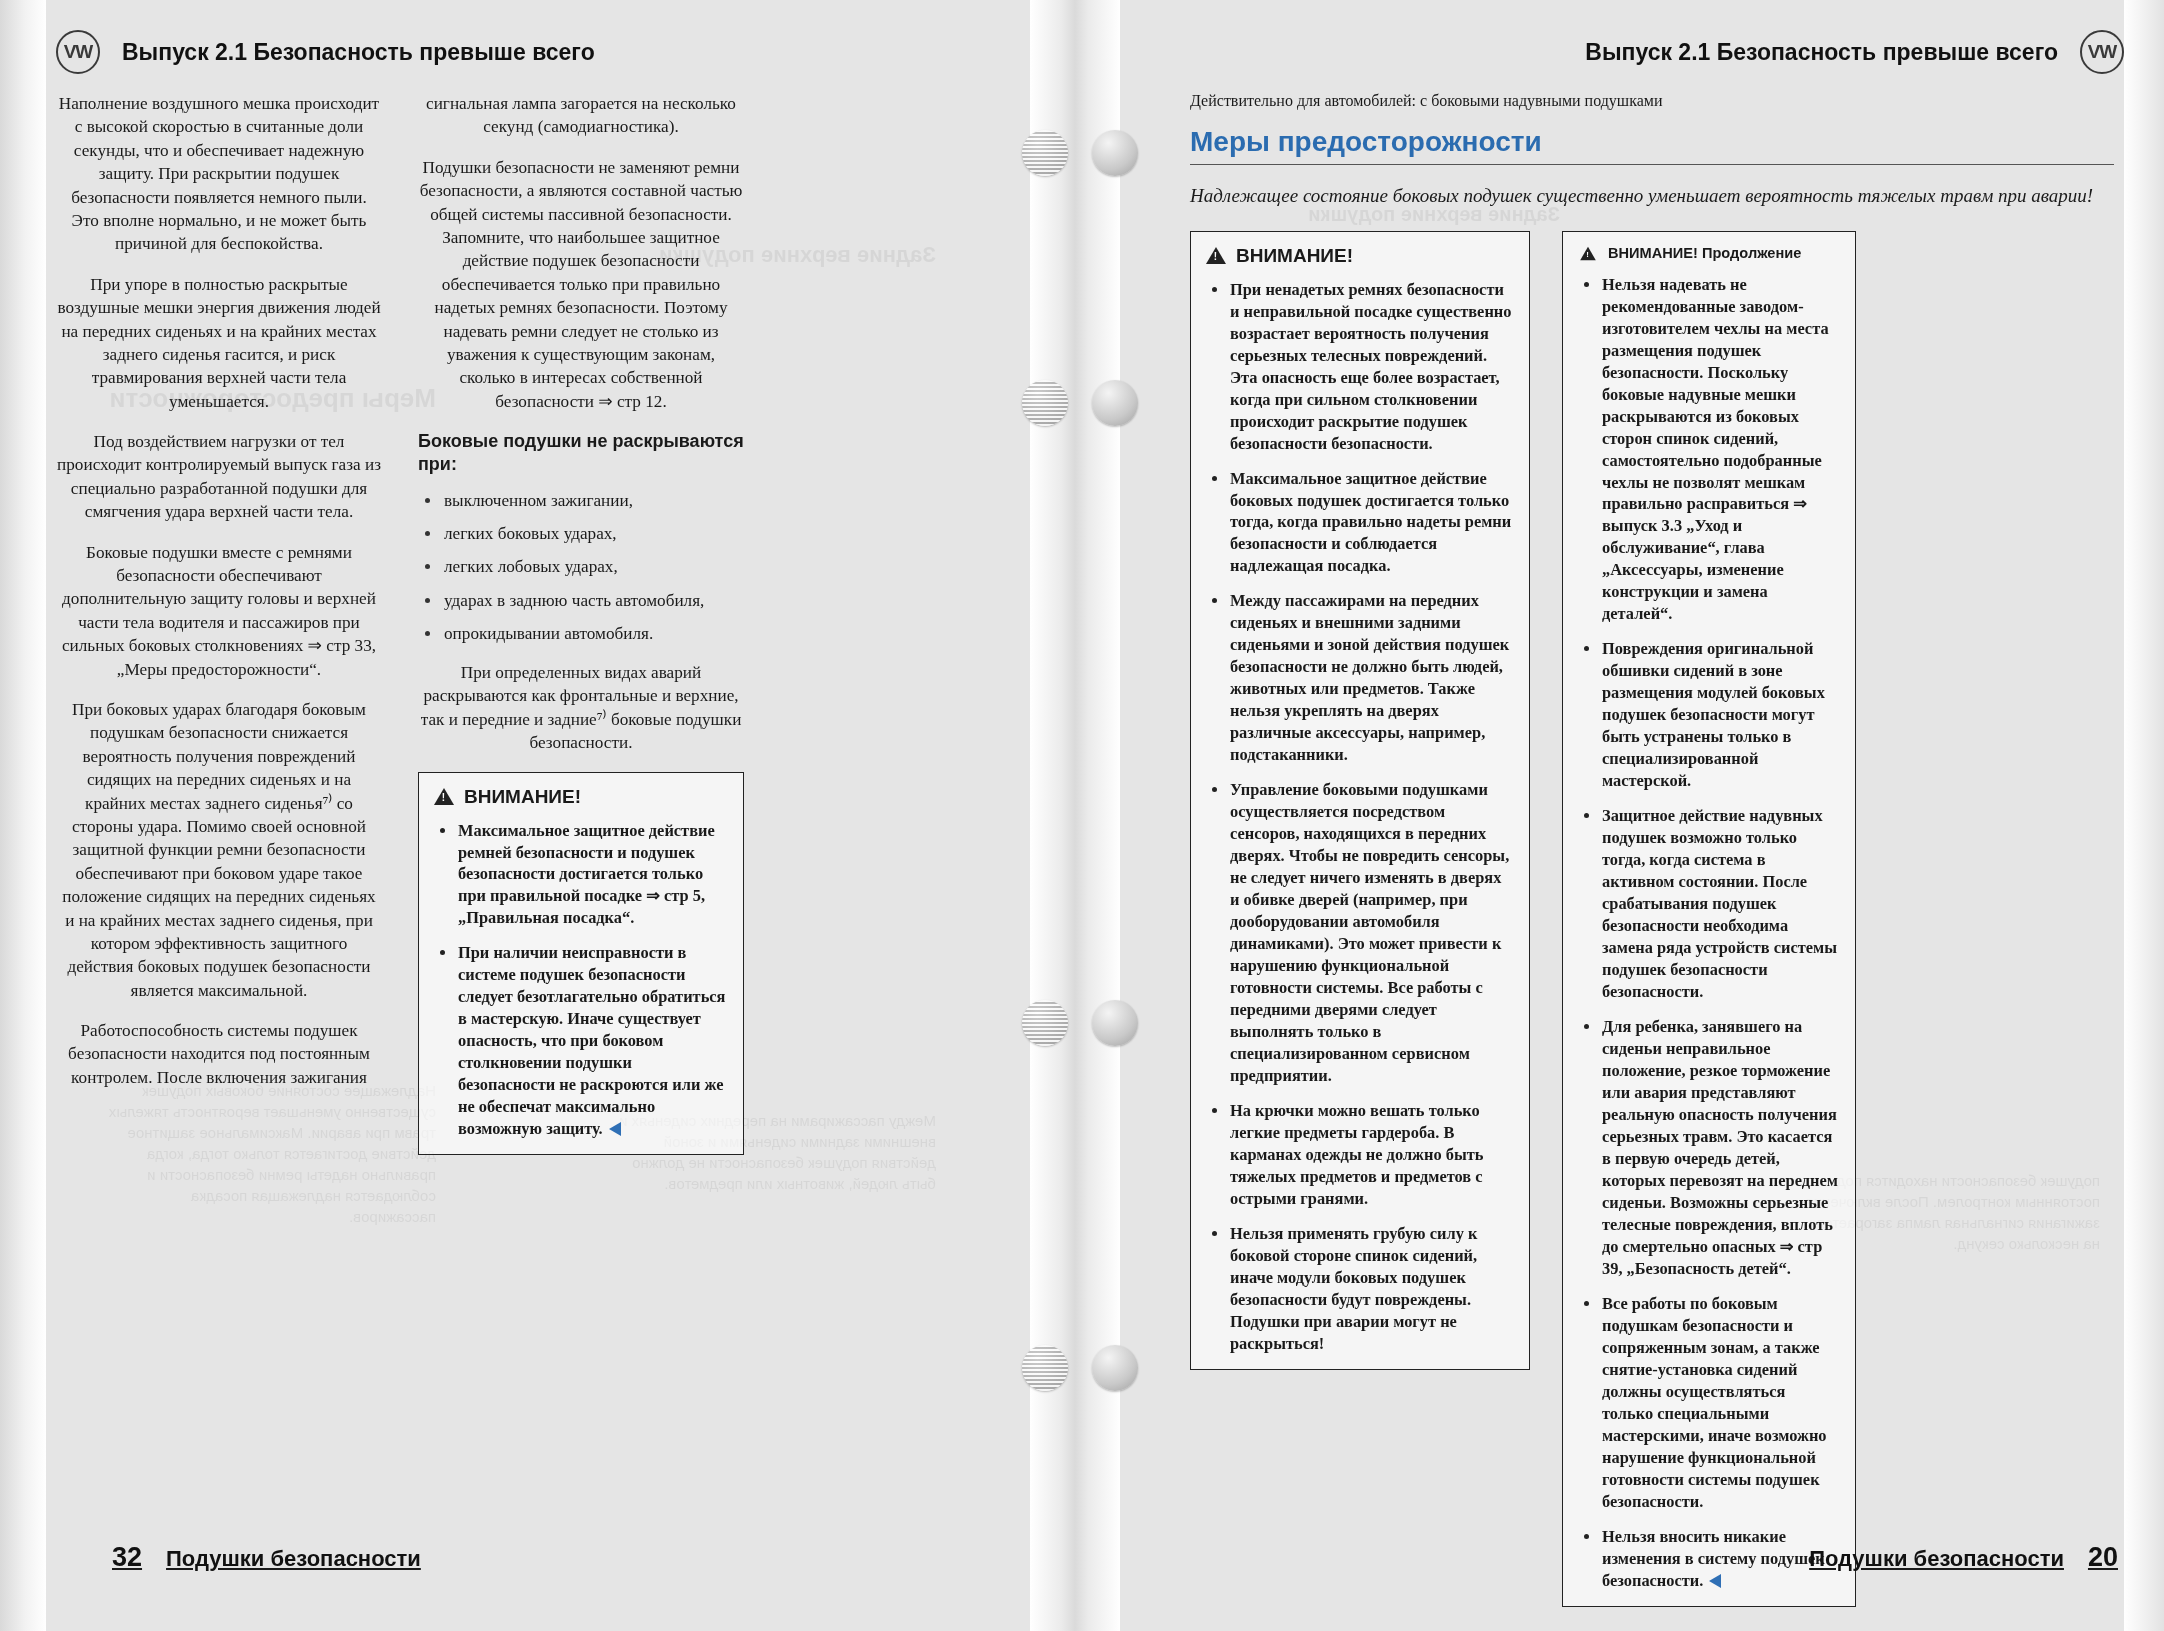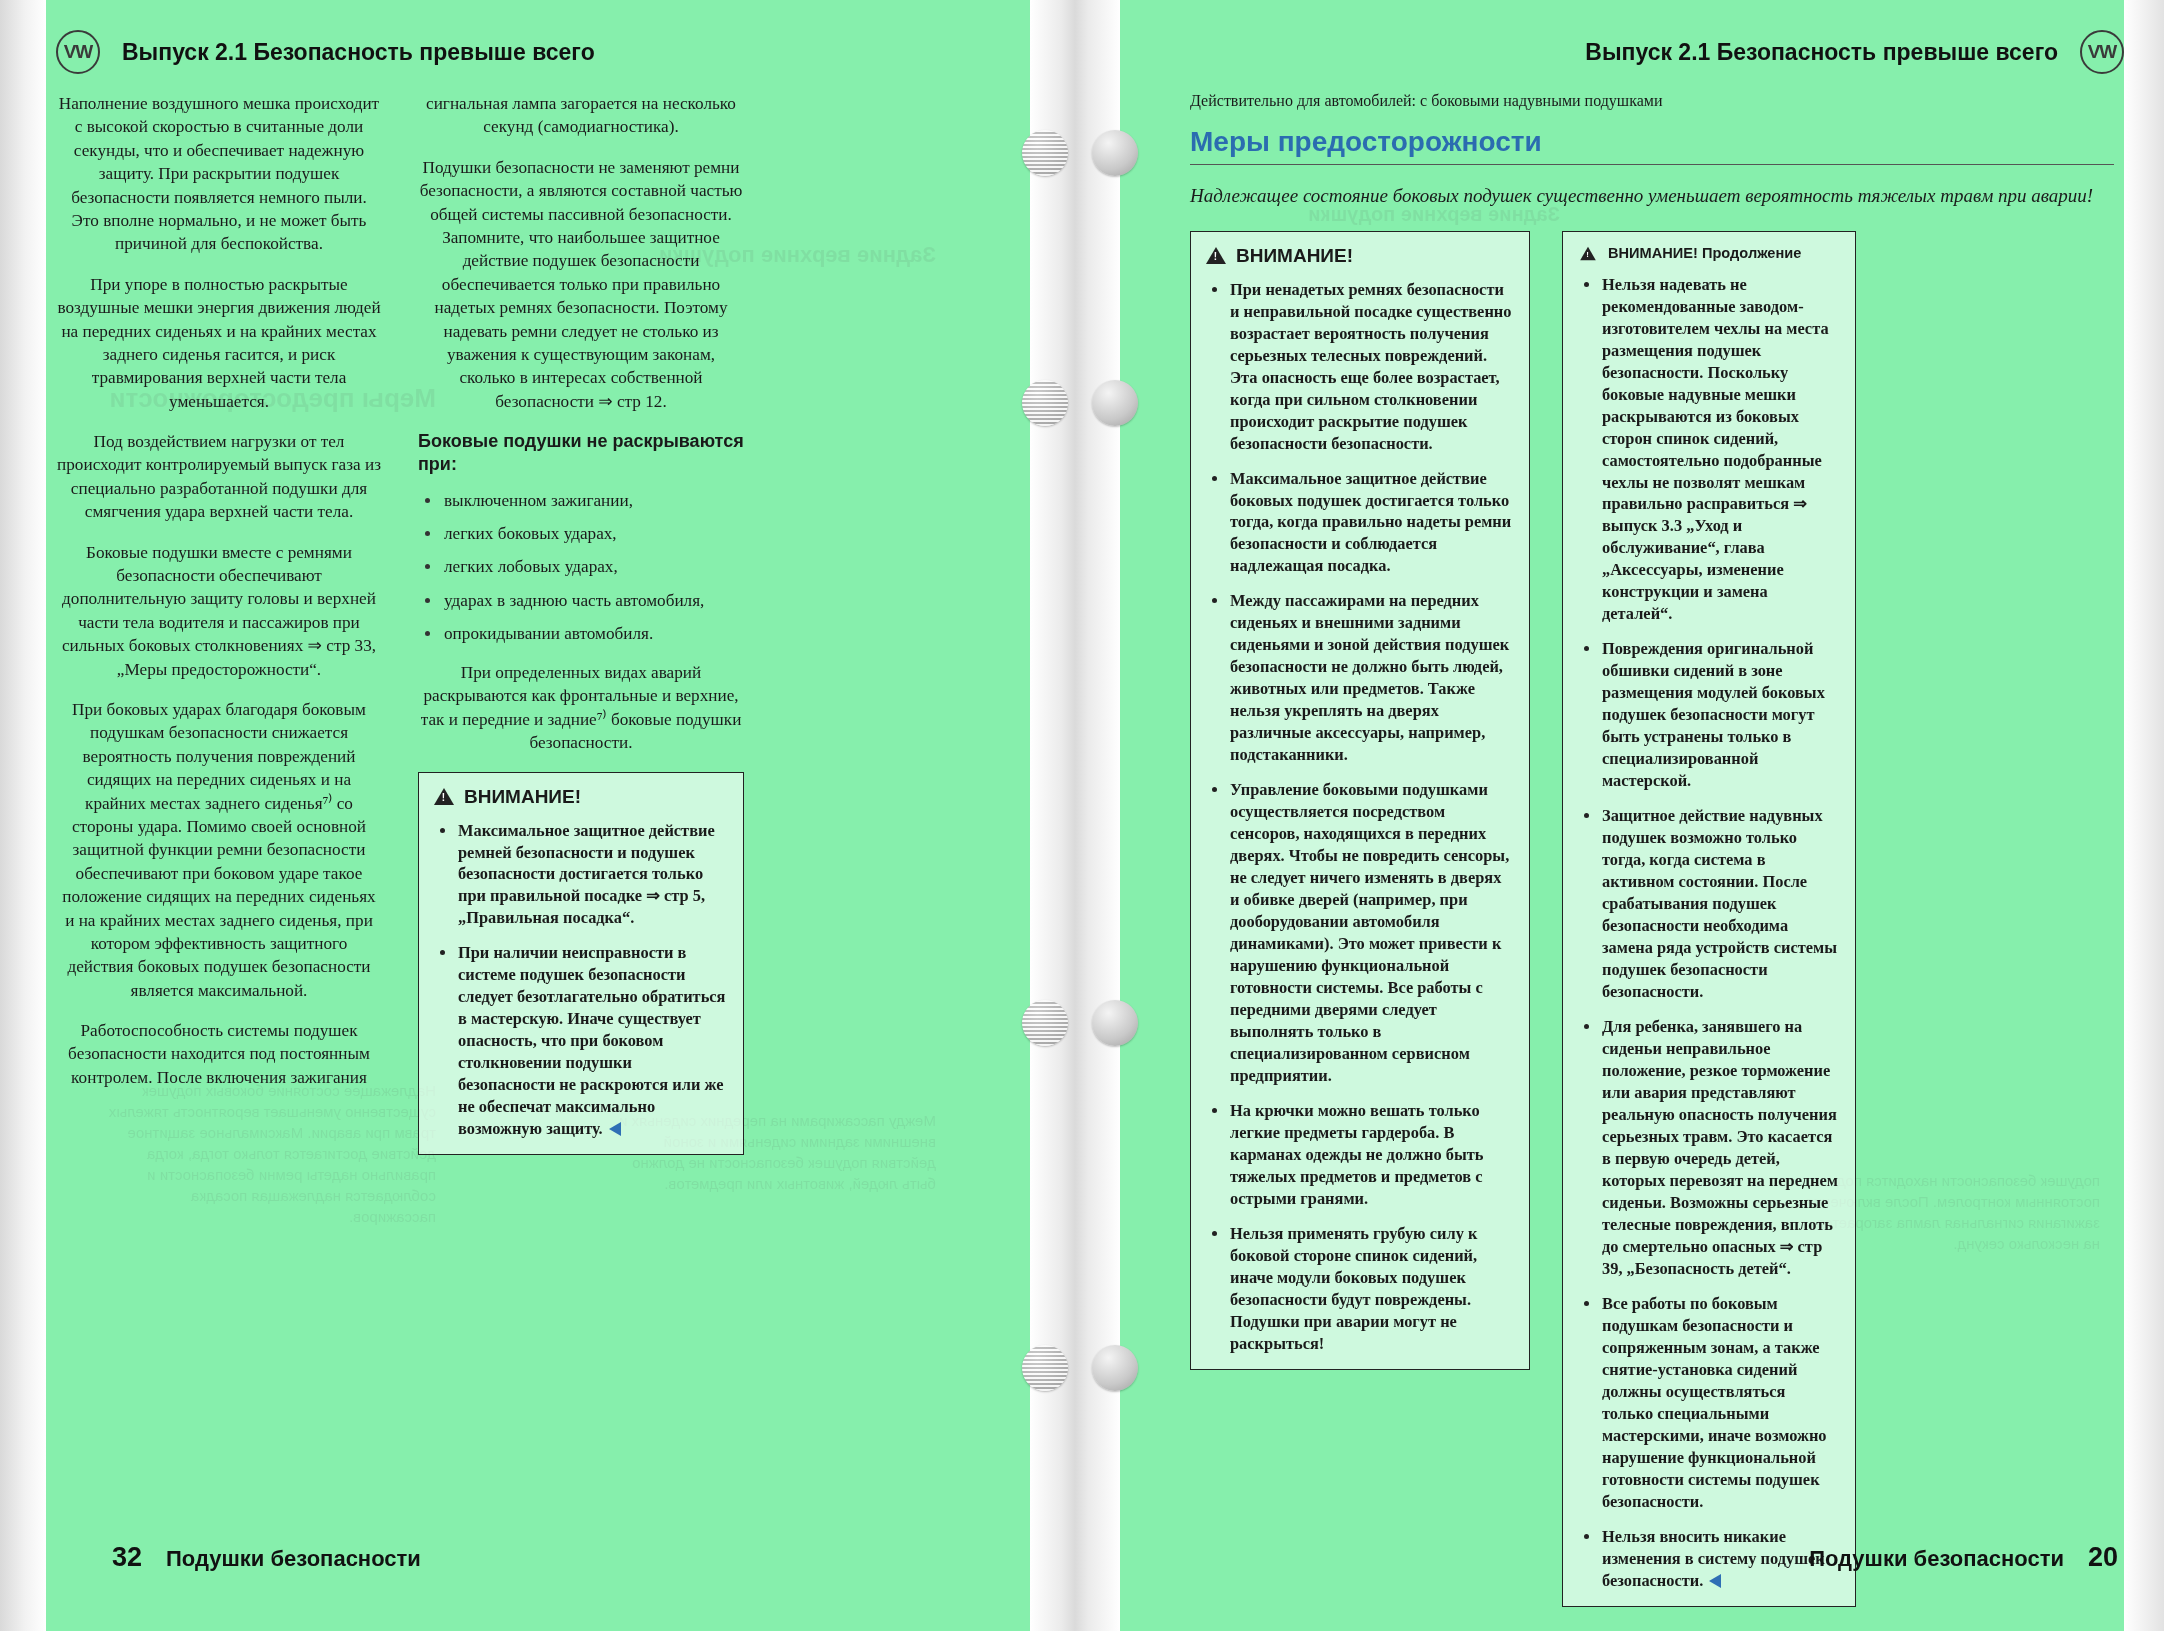--- a/index.html
+++ b/index.html
@@ -11,21 +11,21 @@
     width: 2164px;
     height: 1631px;
     position: relative;
     font-family: "Liberation Serif", serif;
     color: #1a1a1a;
     overflow: hidden;
   }
   .page-wrap {
     position: absolute;
     inset: 0;
-    background: #86efac;
+    background: #e5e5e5;
   }
   
   .left-edge {
     position: absolute;
     left: 0; top: 0; bottom: 0; width: 46px;
     background: linear-gradient(to right, #d9d9d9 0%, #f2f2f2 55%, #ffffff 100%);
   }
   .right-edge {
     position: absolute;
     right: 0; top: 0; bottom: 0; width: 40px;
@@ -247,20 +247,21 @@
   .rcol.narrow { width: 294px; }
 
   
   .footer {
     position: absolute;
     bottom: 58px;
     display: flex;
     align-items: baseline;
     font-family: "Liberation Sans", sans-serif;
     font-weight: bold;
+    text-decoration: underline;
   }
   .footer-left { left: 66px; }
   .footer-right { right: 6px; }
   .pagenum { font-size: 27px; color: #111; }
   .footer-label { font-size: 22px; color: #111; }
   .footer-left .footer-label { margin-left: 24px; }
   .footer-right .footer-label { margin-right: 24px; }
 
   
   .ghost {

